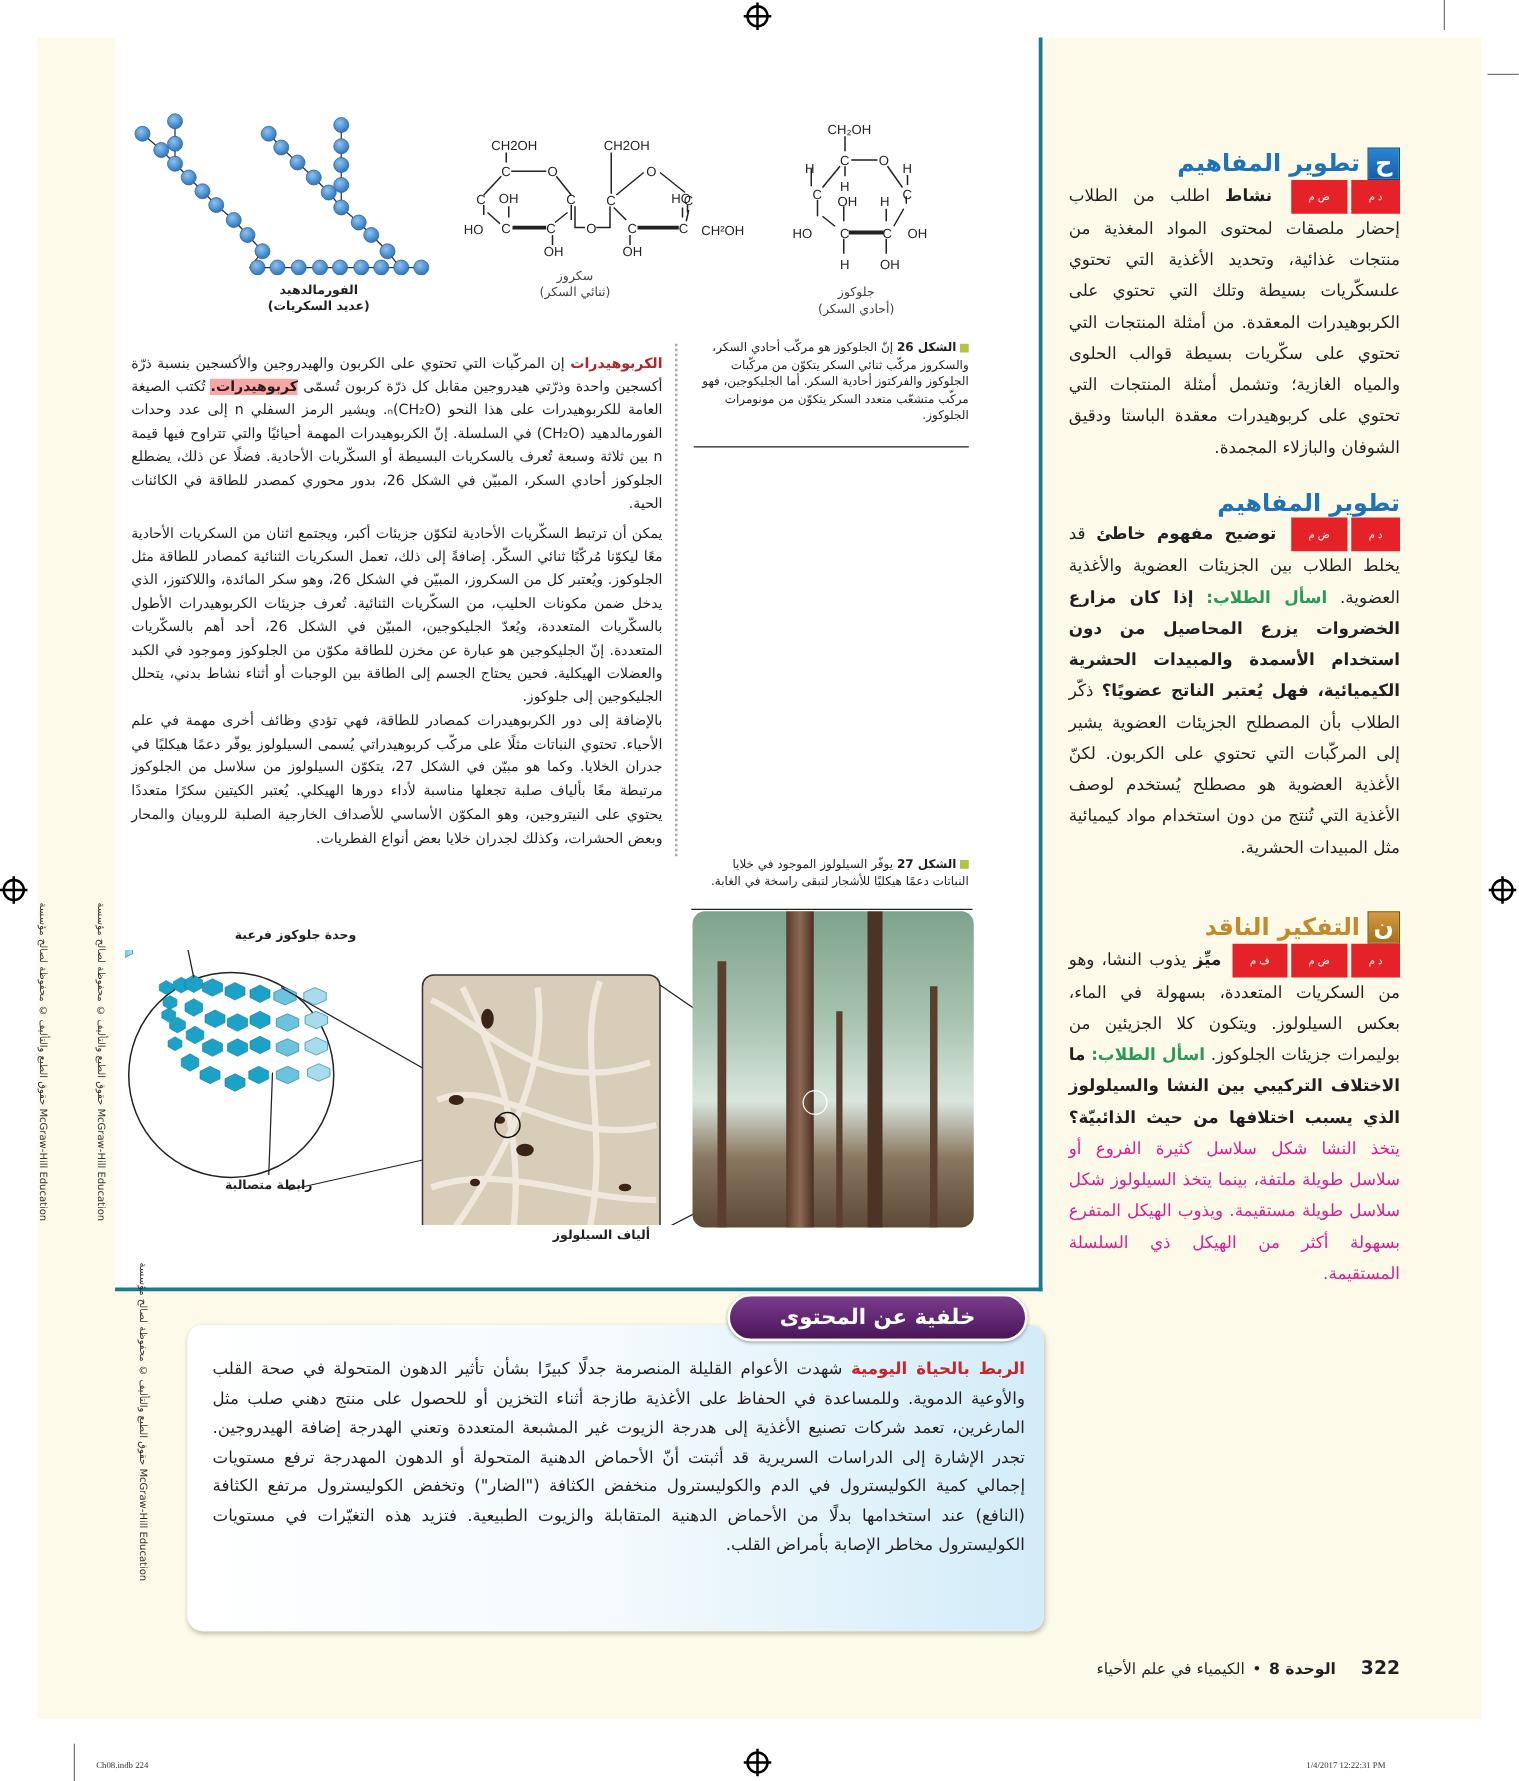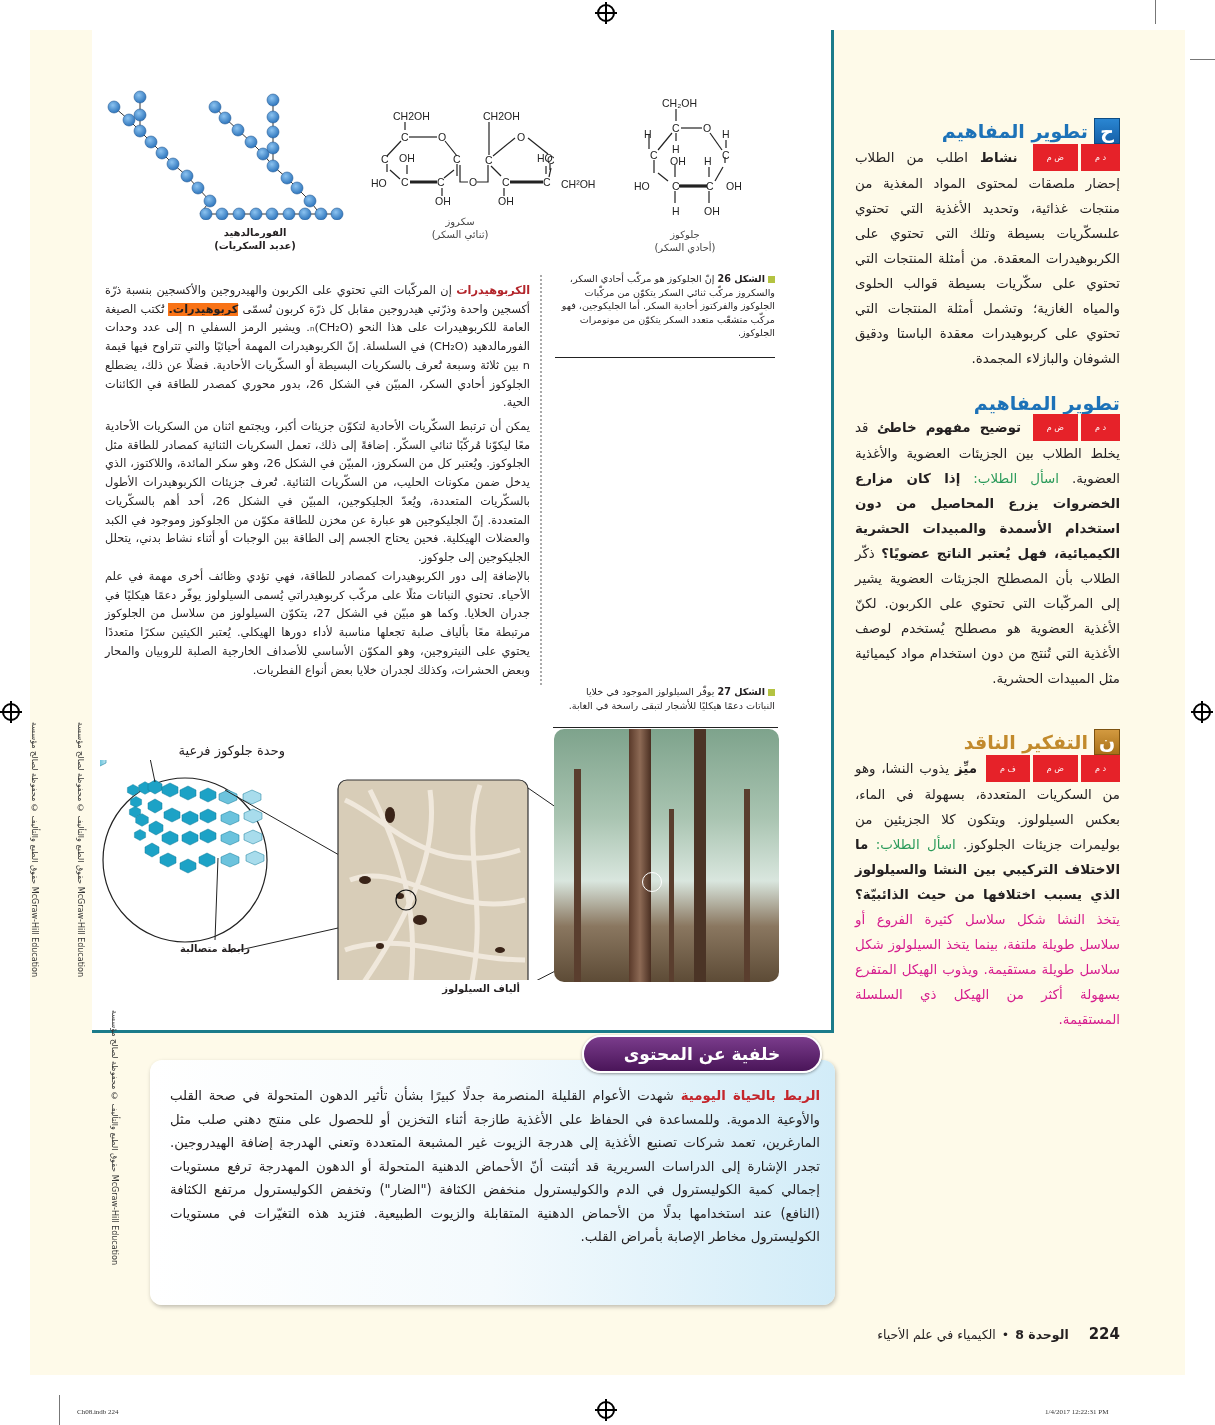--- a/index.html
+++ b/index.html
@@ -21,27 +21,27 @@
 
   
   .sb-head { font-size: 19px; font-weight: bold; color: #1d72b8; display: flex; align-items: center; justify-content: flex-start; gap: 6px; flex-direction: row-reverse; }
   .sb-head.orange { color: #c28a2c; }
   .sb-letter { width: 26px; height: 26px; color: #fff; font-size: 19px; font-weight: bold; display: inline-flex; align-items: center; justify-content: center; border: 1px solid #0d4c84; }
   .sb-letter.blue { background: linear-gradient(#2a86d2, #1560a8); }
   .sb-letter.orange { background: linear-gradient(#d39a40, #a86f18); border-color: #7d5210; }
   .tag { display: inline-block; background: #e62229; color: #fff; font-size: 8px; padding: 1px 14px; margin-left: 3px; vertical-align: middle; }
   .sb-text { font-size: 13.4px; line-height: 25px; direction: rtl; text-align: justify; text-align-last: right; }
   .sb-bold { font-weight: bold; }
-  .ask { color: #2a9a5a; font-weight: normal; }
+  .ask { color: #2a9a5a; font-weight: bold; }
   .answer { color: #d61e8e; }
 
   
   .body-text { font-size: 11.3px; line-height: 18.7px; direction: rtl; text-align: justify; text-align-last: right; }
   .term-red { color: #b3252b; font-weight: bold; }
-  .term-hl { background: #f97316; font-weight: bold; }
+  .term-hl { background: #fca5a5; font-weight: bold; }
   .caption { font-size: 9.6px; line-height: 13.6px; direction: rtl; text-align: right; }
   .cap-square { display: inline-block; width: 7px; height: 7px; background: #b4c341; margin-left: 3px; vertical-align: middle; }
   .dotted-sep { border-left: 2px dotted #aaa; }
 
   
   .diag-label { font-size: 10px; line-height: 13px; text-align: center; direction: rtl; }
   .chem { font-family: "Liberation Sans", sans-serif; font-size: 10.5px; }
 
   
   #bg-box { left: 150px; top: 1060px; width: 685px; height: 245px; background: linear-gradient(90deg, #ffffff 0%, #f4fafd 50%, #d2ecf8 100%); border-radius: 12px; box-shadow: 1px 2px 4px rgba(0,0,0,0.25); }
@@ -328,21 +328,21 @@
 
 <div class="abs" style="left:554px;top:729px;width:225px;height:253px;border-radius:10px;overflow:hidden;background:linear-gradient(180deg,#7ea38c 0%,#a9c4b1 35%,#d9e6de 60%,#8a7760 78%,#5d4b36 100%);">
   <div class="abs" style="left:75px;top:0;width:22px;height:253px;background:linear-gradient(90deg,#5a3a2a,#8d6a55,#4a2f22);"></div>
   <div class="abs" style="left:140px;top:0;width:12px;height:253px;background:#4b3426;"></div>
   <div class="abs" style="left:20px;top:40px;width:7px;height:213px;background:#5a3e2e;"></div>
   <div class="abs" style="left:190px;top:60px;width:6px;height:193px;background:#5a3e2e;"></div>
   <div class="abs" style="left:115px;top:80px;width:5px;height:173px;background:#5a3e2e;"></div>
   <div class="abs" style="left:88px;top:143px;width:20px;height:20px;border:1.5px solid #fff;border-radius:50%;"></div>
 </div>
 
-<div class="abs rtl" style="left:170px;top:743px;width:115px;font-size:13px;font-weight:normal;">وحدة جلوكوز فرعية</div>
+<div class="abs rtl" style="left:170px;top:743px;width:115px;font-size:10px;font-weight:bold;">وحدة جلوكوز فرعية</div>
 <div class="abs rtl" style="left:165px;top:943px;width:85px;font-size:10px;font-weight:bold;">رابطة متصالبة</div>
 <div class="abs rtl" style="left:430px;top:983px;width:90px;font-size:10px;font-weight:bold;text-align:right;">ألياف السيلولوز</div>
 
 <div class="abs" style="left:855px;top:118px;width:265px;">
   <div class="sb-head">
     <span class="sb-letter blue">ح</span>
     <span>تطوير المفاهيم</span>
   </div>
   <div class="sb-text">
     <span class="tag">د م</span><span class="tag">ض م</span>
@@ -385,20 +385,20 @@
 <div class="abs bg-text" style="left:170px;top:1084px;width:650px;">
   <span class="bg-red">الربط بالحياة اليومية</span>
   <span>شهدت الأعوام القليلة المنصرمة جدلًا كبيرًا بشأن تأثير الدهون المتحولة في صحة القلب والأوعية الدموية. وللمساعدة في الحفاظ على الأغذية طازجة أثناء التخزين أو للحصول على منتج دهني صلب مثل المارغرين، تعمد شركات تصنيع الأغذية إلى هدرجة الزيوت غير المشبعة المتعددة وتعني الهدرجة إضافة الهيدروجين. تجدر الإشارة إلى الدراسات السريرية قد أثبتت أنّ الأحماض الدهنية المتحولة أو الدهون المهدرجة ترفع مستويات إجمالي كمية الكوليسترول في الدم والكوليسترول منخفض الكثافة ("الضار") وتخفض الكوليسترول مرتفع الكثافة (النافع) عند استخدامها بدلًا من الأحماض الدهنية المتقابلة والزيوت الطبيعية. فتزيد هذه التغيّرات في مستويات الكوليسترول مخاطر الإصابة بأمراض القلب.</span>
 </div>
 
 <div class="abs vert-copy" style="left:30px;top:722px;height:260px;">حقوق الطبع والتأليف © محفوظة لصالح مؤسسة McGraw-Hill Education</div>
 <div class="abs vert-copy" style="left:76px;top:722px;height:260px;">حقوق الطبع والتأليف © محفوظة لصالح مؤسسة McGraw-Hill Education</div>
 <div class="abs vert-copy" style="left:110px;top:1010px;height:300px;">حقوق الطبع والتأليف © محفوظة لصالح مؤسسة McGraw-Hill Education</div>
 
 <div class="abs footer-text" style="left:840px;top:1325px;width:280px;display:flex;gap:6px;align-items:baseline;">
-  <span style="font-weight:bold;font-size:15px;">224</span>
+  <span style="font-weight:bold;font-size:15px;">322</span>
   <span style="font-weight:bold;margin-right:14px;">الوحدة 8</span>
   <span>•</span>
   <span>الكيمياء في علم الأحياء</span>
 </div>
 
 <div class="abs slug" style="left:77px;top:1408px;">Ch08.indb   224</div>
 <div class="abs slug" style="left:1045px;top:1408px;">1/4/2017   12:22:31 PM</div>
 
 </body></html>

